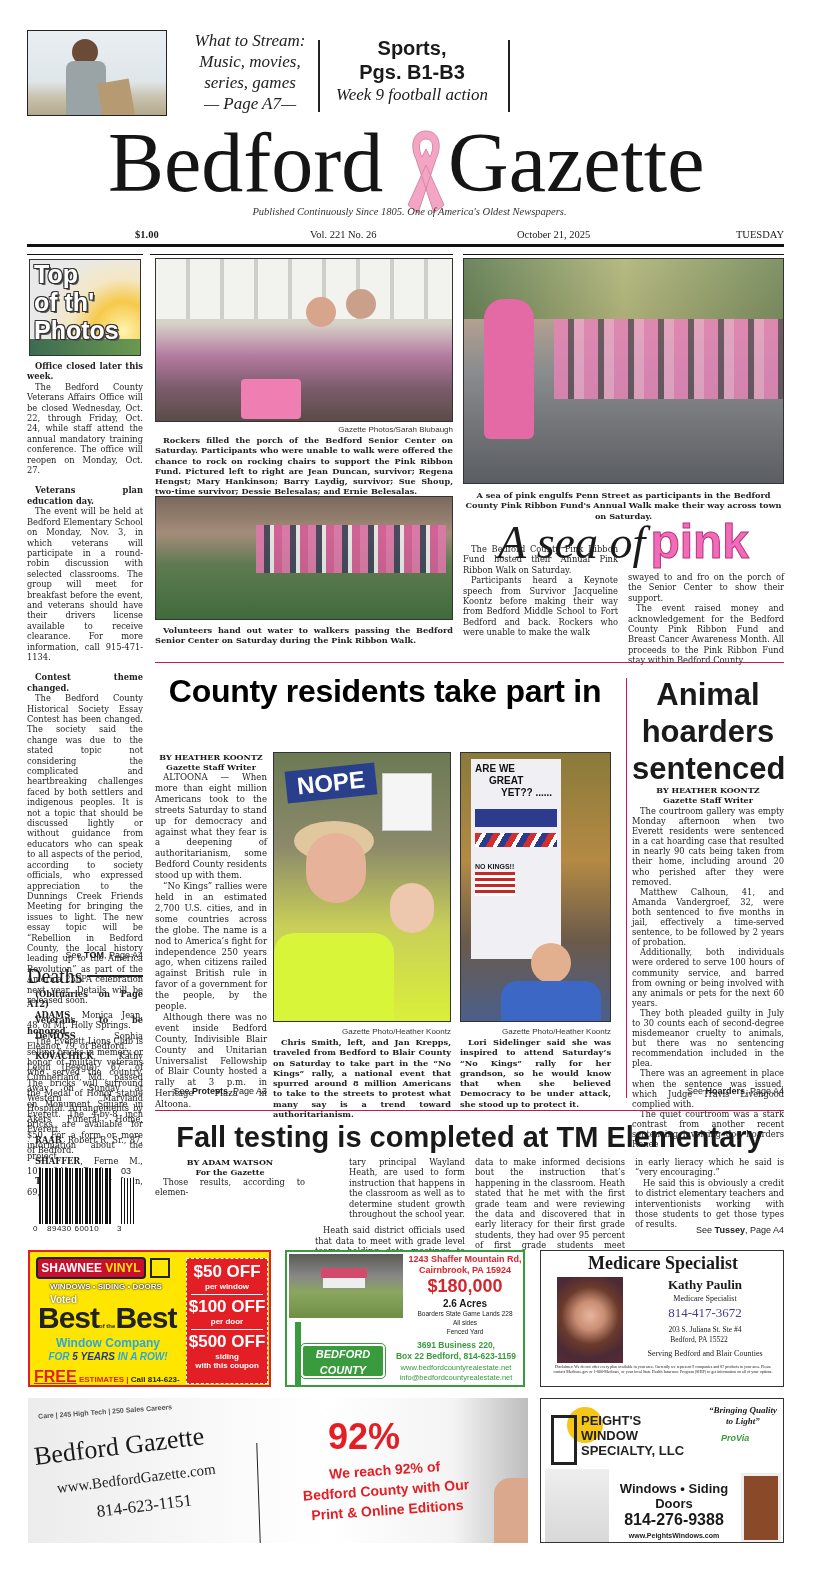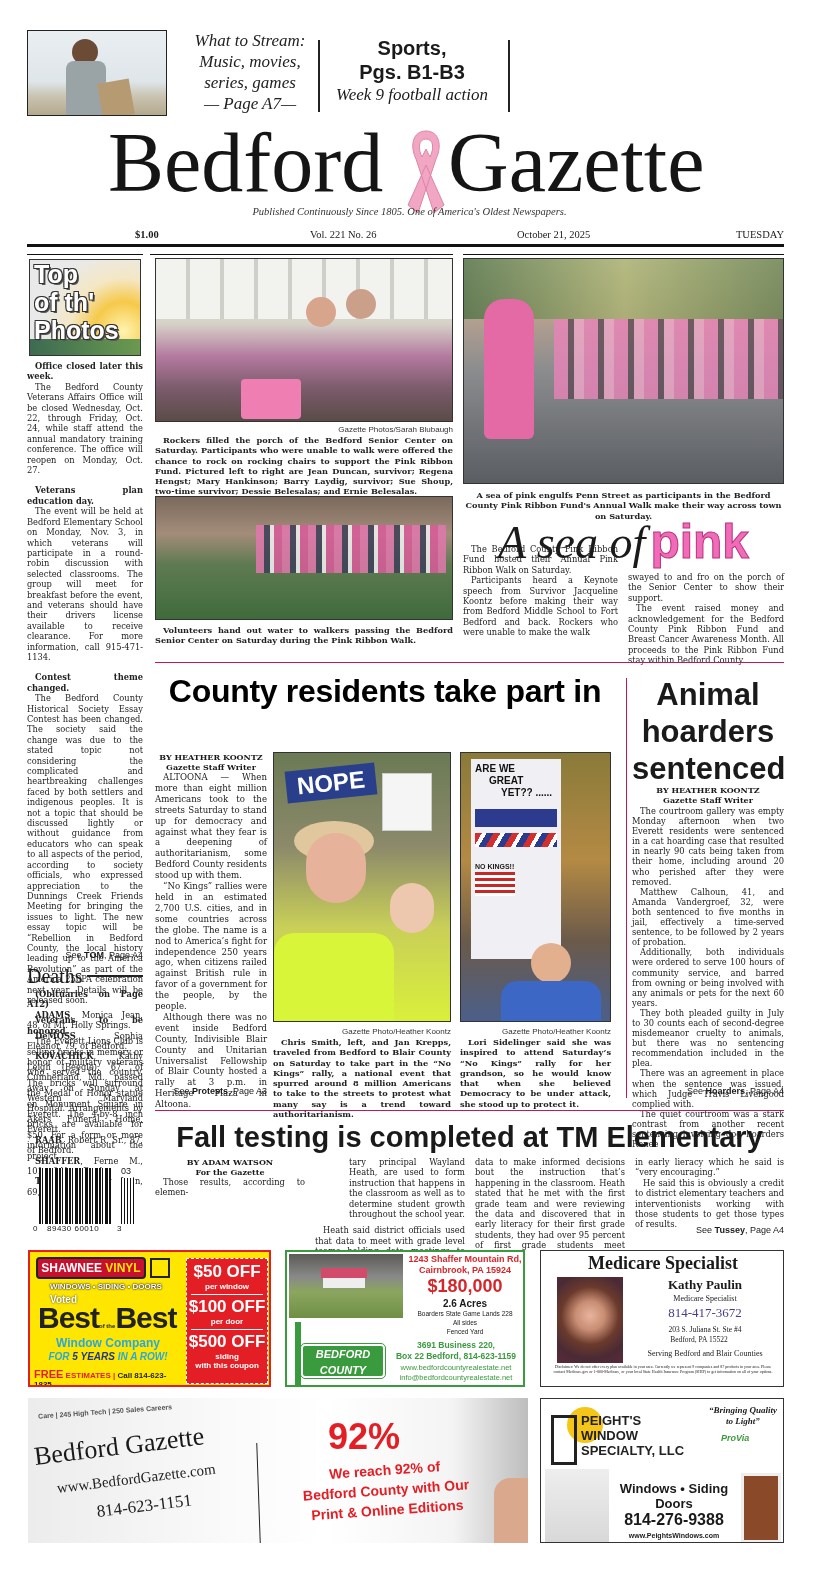--- a/index.html
+++ b/index.html
@@ -258,21 +258,21 @@
   <div style="position:absolute;left:6px;top:30px;width:140px;text-align:center;font-weight:bold;font-size:8px;color:#fff;text-shadow:0 0 2px #222,0 0 2px #222;">WINDOWS • SIDING • DOORS</div>
   <div style="position:absolute;left:20px;top:42px;font-weight:bold;font-size:10px;color:#fff;text-shadow:0 0 2px #222;">Voted</div>
   <div style="position:absolute;left:8px;top:50px;width:140px;font-weight:bold;font-size:30px;line-height:32px;color:#222;letter-spacing:-1px;">
     <span>Best</span><span style="font-size:6px;letter-spacing:0;">of the</span><span>Best</span>
   </div>
   <div style="position:absolute;left:8px;top:84px;width:140px;text-align:center;font-weight:bold;font-size:12px;color:#29a8e0;">Window Company</div>
   <div style="position:absolute;left:8px;top:99px;width:140px;text-align:center;font-weight:bold;font-style:italic;font-size:10px;">
     <span style="color:#29a8e0;">FOR</span> <span style="color:#1e3a8a;">5 YEARS</span> <span style="color:#29a8e0;">IN A ROW!</span>
   </div>
   <div style="position:absolute;left:4px;top:116px;width:150px;font-weight:bold;font-size:8px;color:#e31e24;">
-    <span style="font-size:11px;">FREE</span> <span>ESTIMATES</span> | <span style="color:#222;">Call 814-623-1835</span>
+    <span style="font-size:16px;text-decoration:underline;">FREE</span> <span>ESTIMATES</span> | <span style="color:#222;">Call 814-623-1835</span>
   </div>
   <div style="position:absolute;left:156px;top:6px;width:82px;height:126px;background:#e31e24;border:1px dashed #fff;color:#fff;font-weight:bold;text-align:center;">
     <div style="font-size:17px;line-height:20px;margin-top:3px;">$<span>50 OFF</span></div>
     <div style="font-size:8px;line-height:9px;border-bottom:1px solid #fff;padding-bottom:3px;margin:0 4px;">per window</div>
     <div style="font-size:17px;line-height:20px;margin-top:2px;">$<span>100 OFF</span></div>
     <div style="font-size:8px;line-height:9px;border-bottom:1px solid #fff;padding-bottom:3px;margin:0 4px;">per door</div>
     <div style="font-size:17px;line-height:20px;margin-top:2px;">$<span>500 OFF</span></div>
     <div style="font-size:8px;line-height:9px;white-space:pre-line;">siding
 with this coupon</div>
   </div>

